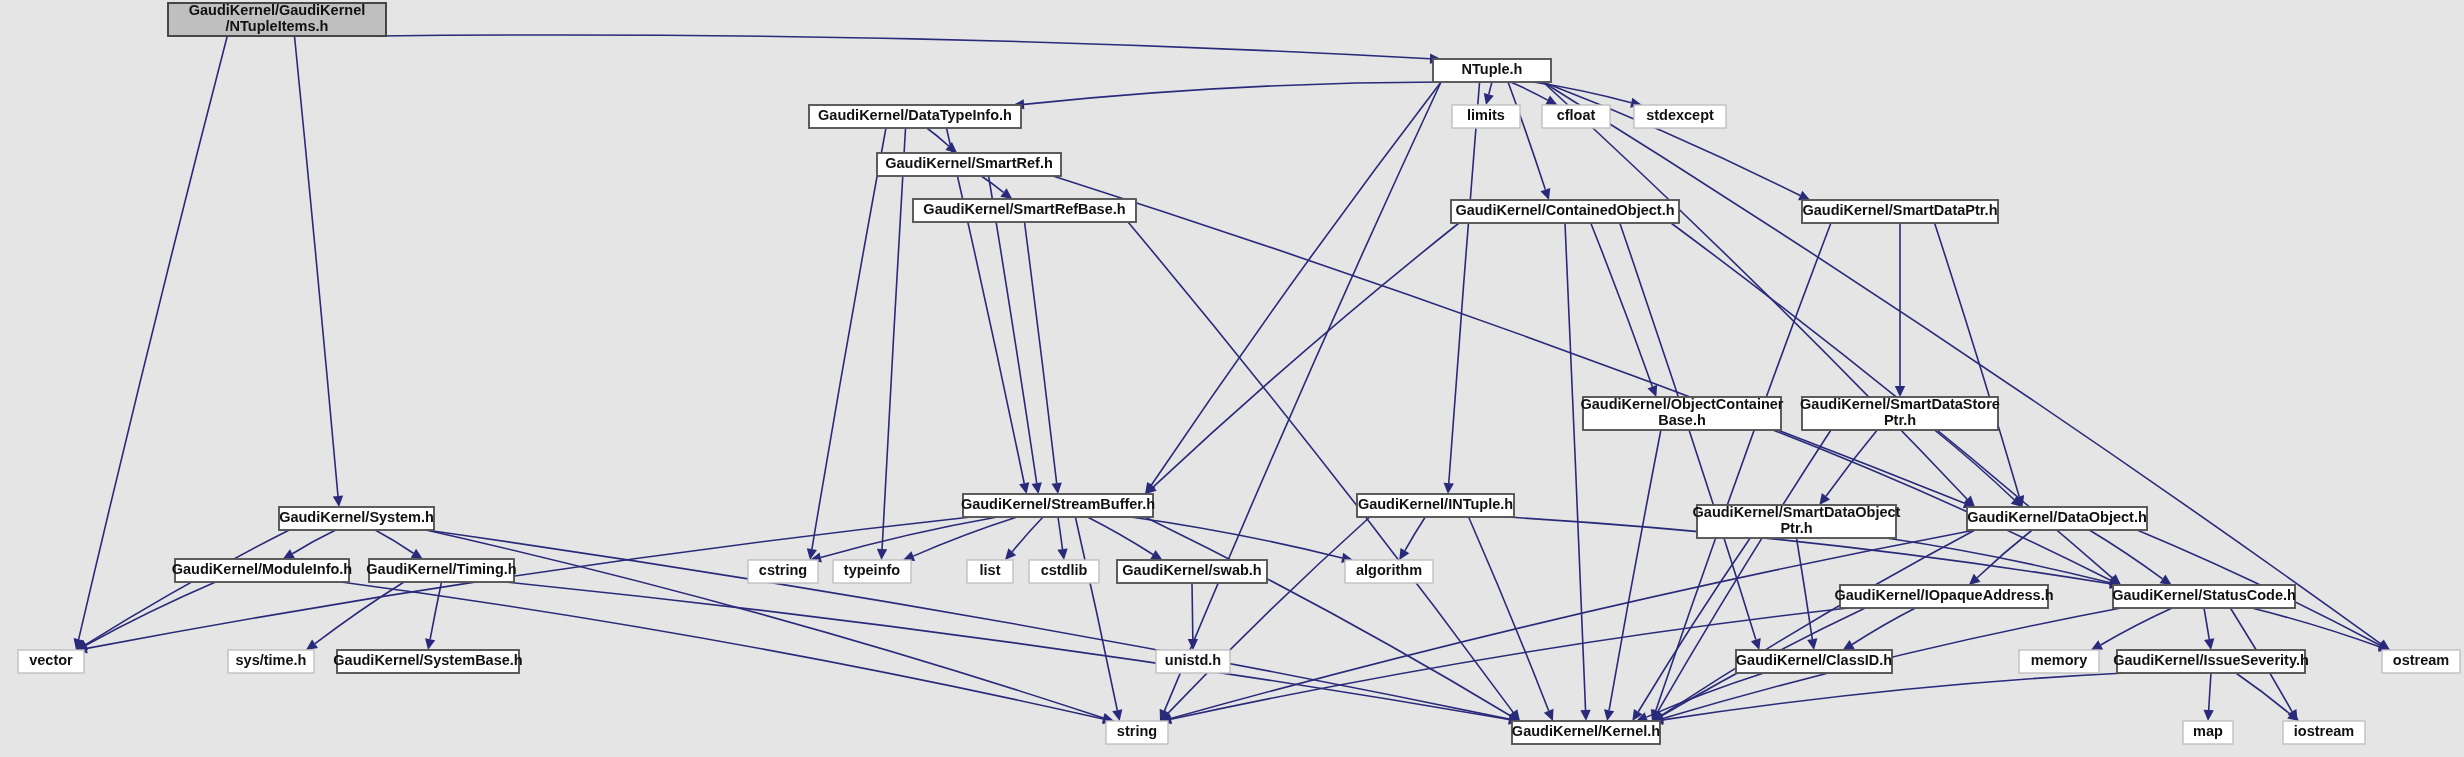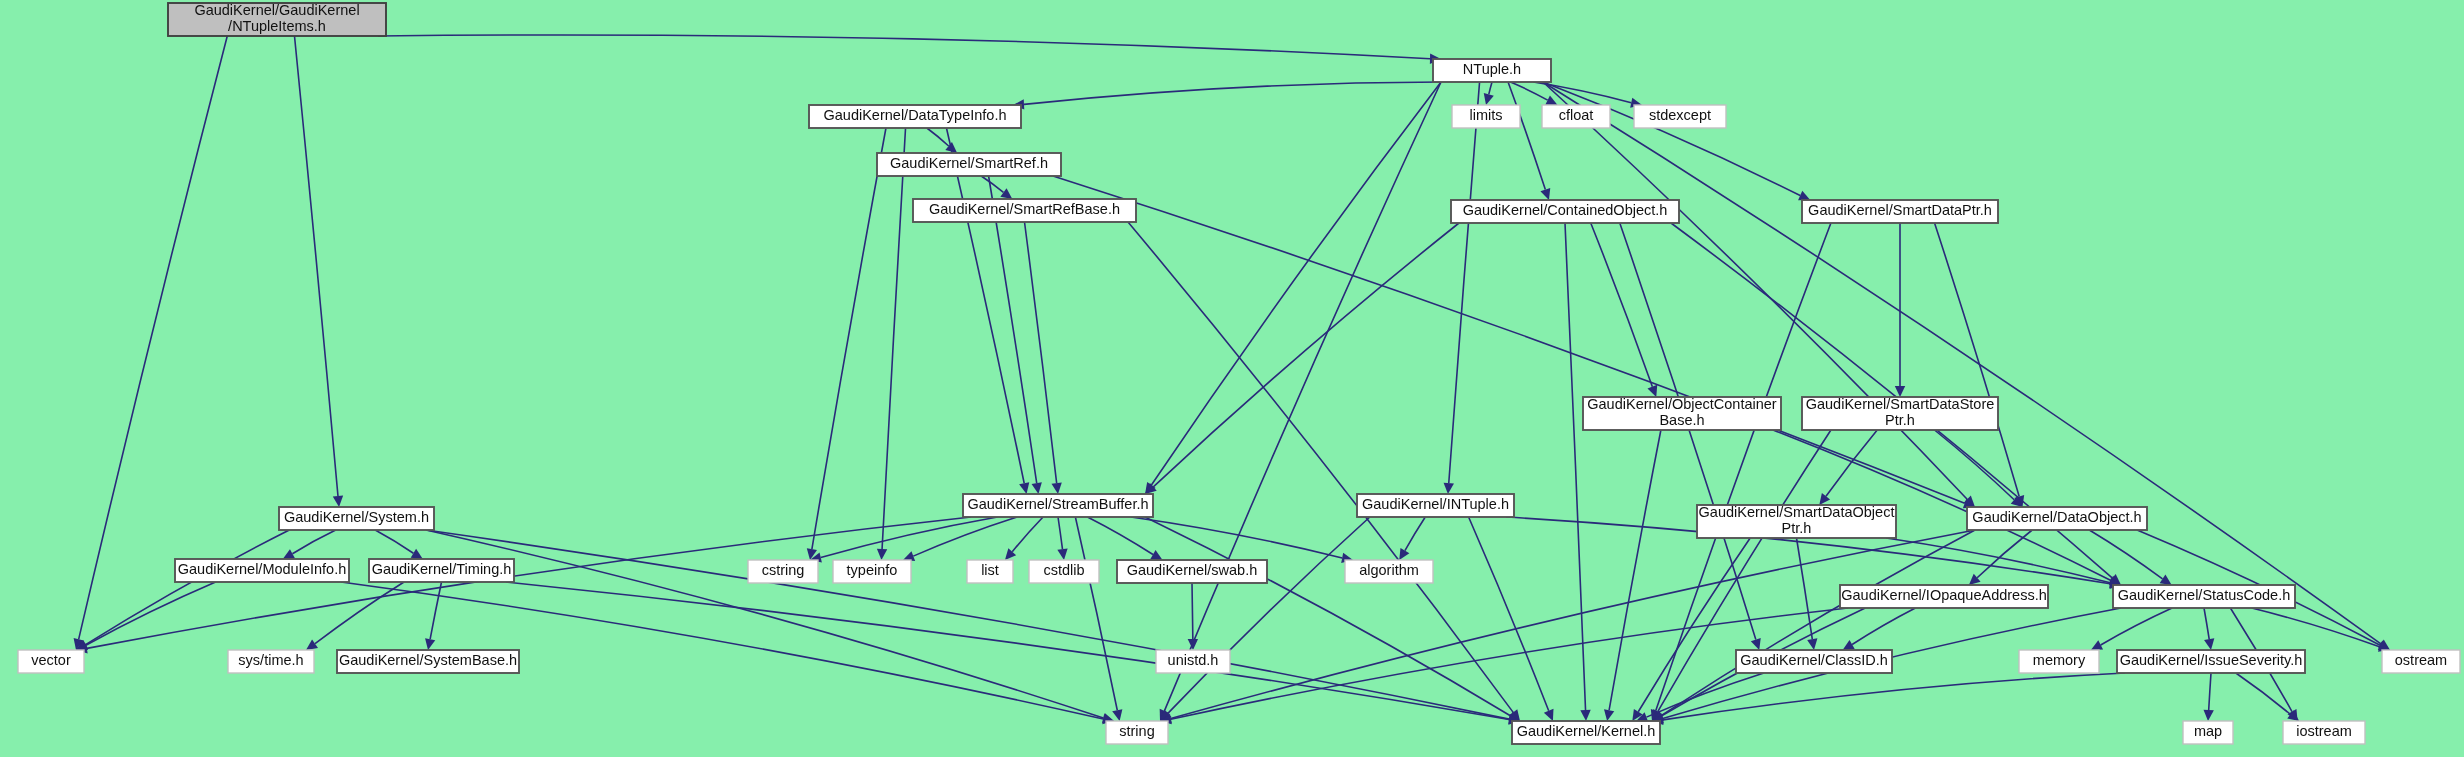--- a/index.html
+++ b/index.html
@@ -1,17 +1,17 @@
 <!DOCTYPE html>
 <html><head>
 <meta charset="utf-8">
 <style>
   html,body{margin:0;padding:0;background:#ffffff;}
-  #stage{position:relative;width:2464px;height:757px;background:#86efac;
-         font-family:"Liberation Sans","DejaVu Sans",sans-serif;}
+  #stage{position:relative;width:2464px;height:757px;background:#e5e5e5;
+         font-family:"Liberation Sans","DejaVu Sans",sans-serif;font-weight:bold;}
   svg#graph{position:absolute;left:0;top:0;width:2464px;height:757px;}
   .edge{fill:none;stroke:#2a2a7a;stroke-width:1.6;}
   .arrowfill{fill:#2a2a7a;stroke:none;}
   .node rect{stroke-width:1.6;}
   .n-hdr rect{fill:#ffffff;stroke:#555555;stroke-width:1.9;}
   .n-root rect{fill:#bfbfbf;stroke:#404040;stroke-width:1.9;}
   .n-sys rect{fill:#ffffff;stroke:#c0c0c0;stroke-width:1.4;}
   .node text{fill:#111111;font-family:"Liberation Sans","DejaVu Sans",sans-serif;
              font-size:14.5px;text-anchor:middle;dominant-baseline:middle;}
 </style>

